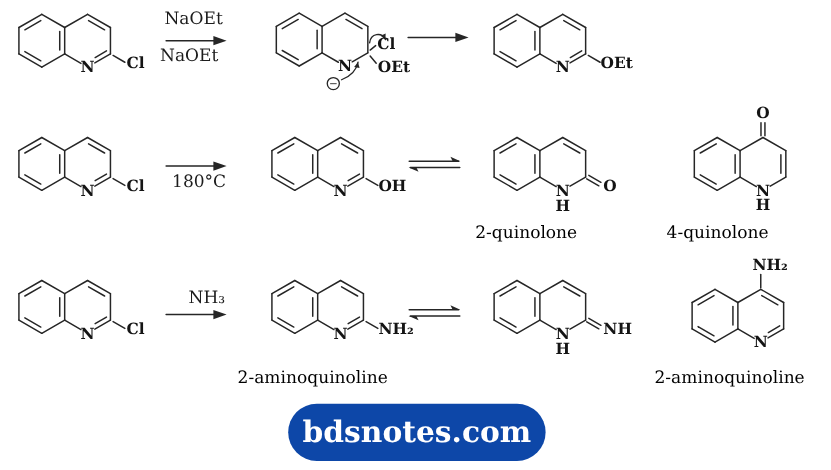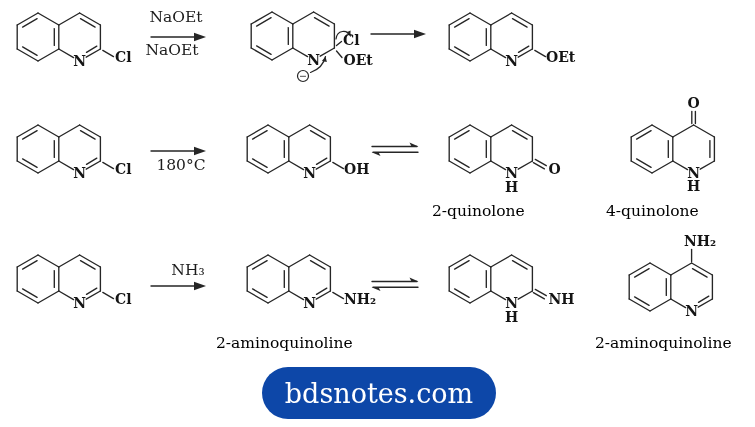--- a/index.html
+++ b/index.html
@@ -13,21 +13,21 @@
   svg polygon.ah { fill:#262626; stroke:none; }
   svg circle.chg { stroke:#262626; stroke-width:1.2; fill:none; }
   text.atxt { font-family:"DejaVu Serif",serif; font-size:14px; font-weight:bold; fill:#141414; stroke:none; }
   text.chgtxt { font-family:"DejaVu Serif",serif; font-size:9.5px; fill:#141414; stroke:none; }
   .rgt { position:absolute; width:120px; text-align:center; font-size:15.5px; color:#1c1c1c; }
   .cap { position:absolute; width:160px; text-align:left; font-size:15.5px; color:#000000; }
   .btn {
     position:absolute; left:262px; top:367px; width:234px; height:52px;
     background:#0d47a8; color:#ffffff; border-radius:27px;
     display:flex; align-items:center; justify-content:center;
-    font-size:27px; font-weight:normal; cursor:pointer;
+    font-size:27px; font-weight:bold; cursor:pointer;
   }
 </style>
 </head>
 <body>
 
 <div class="canvas">
 
   <svg width="0" height="0" style="position:absolute" aria-hidden="true">
     <defs>
       <g id="quinbase">

